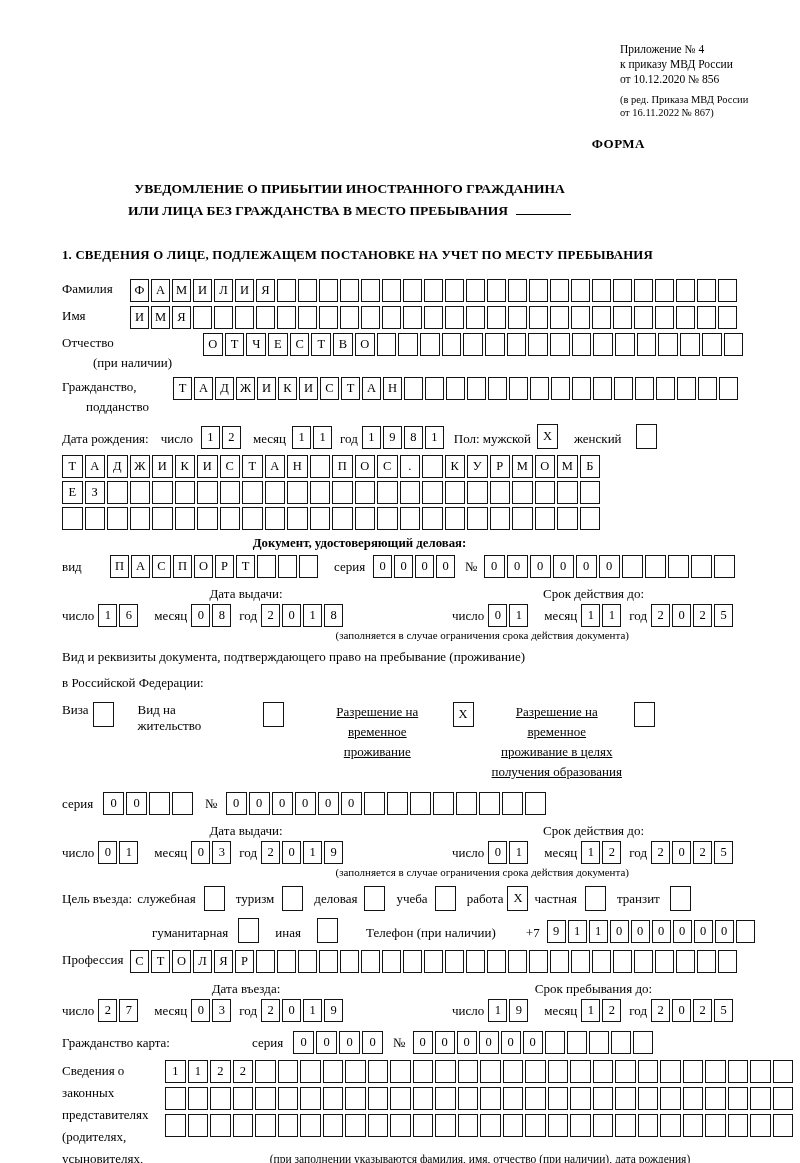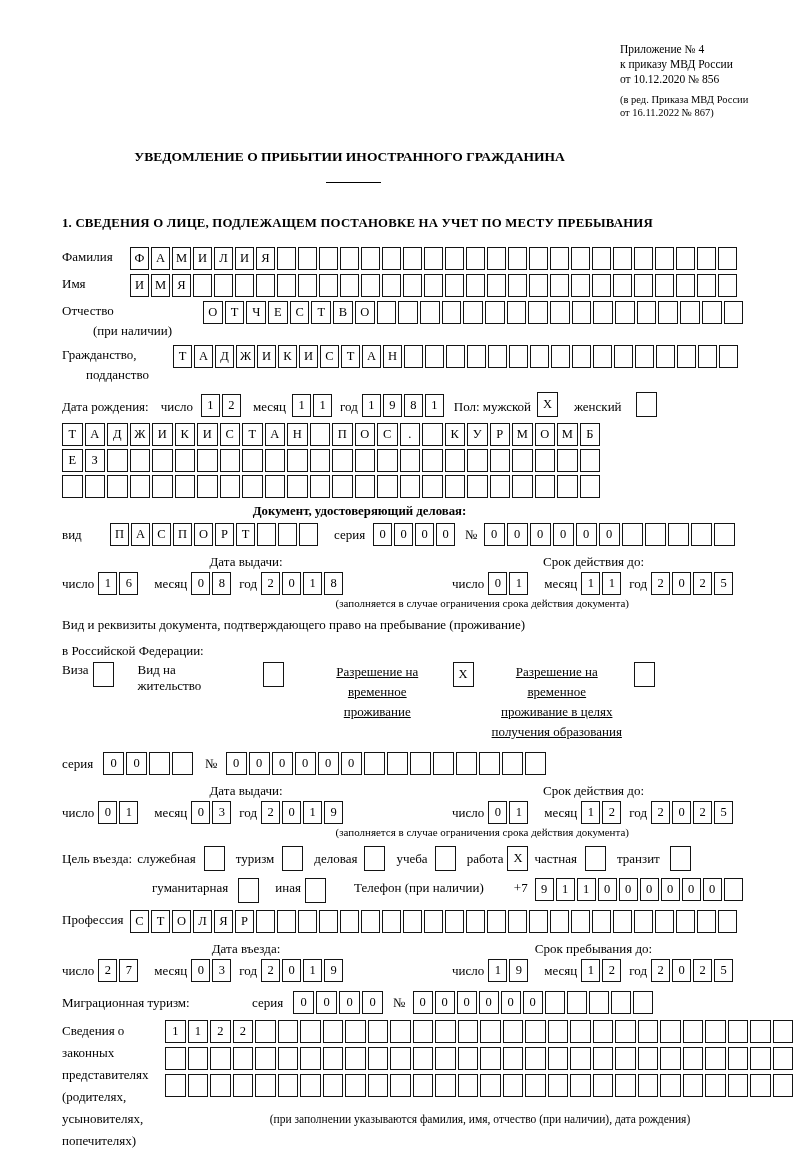--- a/index.html
+++ b/index.html
@@ -31,21 +31,21 @@
   .daterow{display:flex;margin-top:8px;}
   .datecol.left{width:368px;flex:none;}
   .datecol.right{padding-left:22px;}
   .date-head{font-size:13px;text-align:center;margin-bottom:2px;}
   .date-fields{display:flex;align-items:center;font-size:13px;}
   .date-fields .lbl{margin-right:4px;}
   .gapL{margin-left:14px;}
   .gapS{margin-left:6px;}
   .note{font-size:11px;text-align:right;padding-right:28px;margin-top:2px;}
   
-  .permits{display:flex;align-items:flex-start;margin-top:0;font-size:13px;}
+  .permits{display:flex;align-items:flex-start;margin-top:8px;font-size:13px;}
   .permit-label{text-align:center;line-height:1.55;text-decoration:underline;}
   
   .reps{display:flex;margin-top:6px;}
   .reps-labels{flex:none;width:103px;font-size:13px;line-height:22px;}
   .reps-right{display:flex;flex-direction:column;}
   .reps-right .cells{margin-bottom:4px;}
   .reps-note{font-size:11.5px;margin-top:12px;text-align:center;}
   .mt6{margin-top:6px;}
   .txt13{font-size:13px;line-height:1.55;}
   .center-bold{font-weight:bold;font-size:12.8px;text-align:center;margin-top:6px;}
@@ -57,25 +57,26 @@
 
   <div class="hdr">
     <div>Приложение № 4</div>
     <div>к приказу МВД России</div>
     <div>от 10.12.2020 № 856</div>
     <div class="ed">
       <div>(в ред. Приказа МВД России</div>
       <div>от 16.11.2022 № 867)</div>
     </div>
   </div>
+  <div class="forma">ФОРМА</div>
 
   <div class="title">
     <div>УВЕДОМЛЕНИЕ О ПРИБЫТИИ ИНОСТРАННОГО ГРАЖДАНИНА</div>
     <div>
-      <span class="blank-line"></span>
+      <span>ИЛИ ЛИЦА БЕЗ ГРАЖДАНСТВА В МЕСТО ПРЕБЫВАНИЯ</span><span class="blank-line"></span>
     </div>
   </div>
 
   <div class="sec">1. СВЕДЕНИЯ О ЛИЦЕ, ПОДЛЕЖАЩЕМ ПОСТАНОВКЕ НА УЧЕТ ПО МЕСТУ ПРЕБЫВАНИЯ</div>
 
   <div class="row" style="margin-top:16px">
     <span class="lbl lblcol" style="width:68px">Фамилия</span>
     <span class="cells">
         <span class="cell">Ф</span>
         <span class="cell">А</span>
@@ -542,26 +543,26 @@
     <span class="lbl" style="margin-left:4px;margin-right:8px">частная</span>
     <span class="cells cb">
         <span class="cell"></span>
       </span>
     <span class="lbl" style="margin-left:9px;margin-right:10px">транзит</span>
     <span class="cells cb">
         <span class="cell"></span>
       </span>
   </div>
 
-  <div class="row" style="margin-top:7px;align-items:flex-start">
+  <div class="row" style="margin-top:7px;align-items:flex-end">
     <span class="lbl" style="margin-left:90px;margin-right:10px">гуманитарная</span>
     <span class="cells cb">
         <span class="cell"></span>
       </span>
-    <span class="lbl" style="margin-left:14px;margin-right:4px">иная</span>
+    <span class="lbl" style="margin-left:14px;margin-right:16px">иная</span>
     <span class="cells cb">
         <span class="cell"></span>
       </span>
     <span class="lbl" style="margin-left:26px">Телефон (при наличии)</span>
     <span class="lbl" style="margin-left:30px;margin-right:7px">+7</span>
     <span class="cells">
         <span class="cell">9</span>
         <span class="cell">1</span>
         <span class="cell">1</span>
         <span class="cell">0</span>
@@ -650,21 +651,21 @@
             <span class="cell">2</span>
             <span class="cell">0</span>
             <span class="cell">2</span>
             <span class="cell">5</span>
           </span>
       </div>
     </div>
   </div>
 
   <div class="row" style="margin-top:9px;align-items:center">
-    <span class="lbl lblcol" style="width:190px">Миграционная туризм:</span>
+    <span class="lbl lblcol" style="width:190px">Гражданство карта:</span>
     <span class="lbl" style="margin-right:10px">серия</span>
     <span class="cells" style="--w:19px">
         <span class="cell">0</span>
         <span class="cell">0</span>
         <span class="cell">0</span>
         <span class="cell">0</span>
       </span>
     <span class="lbl" style="margin-left:8px;margin-right:7px">№</span>
     <span class="cells" style="--w:18px">
         <span class="cell">0</span>

